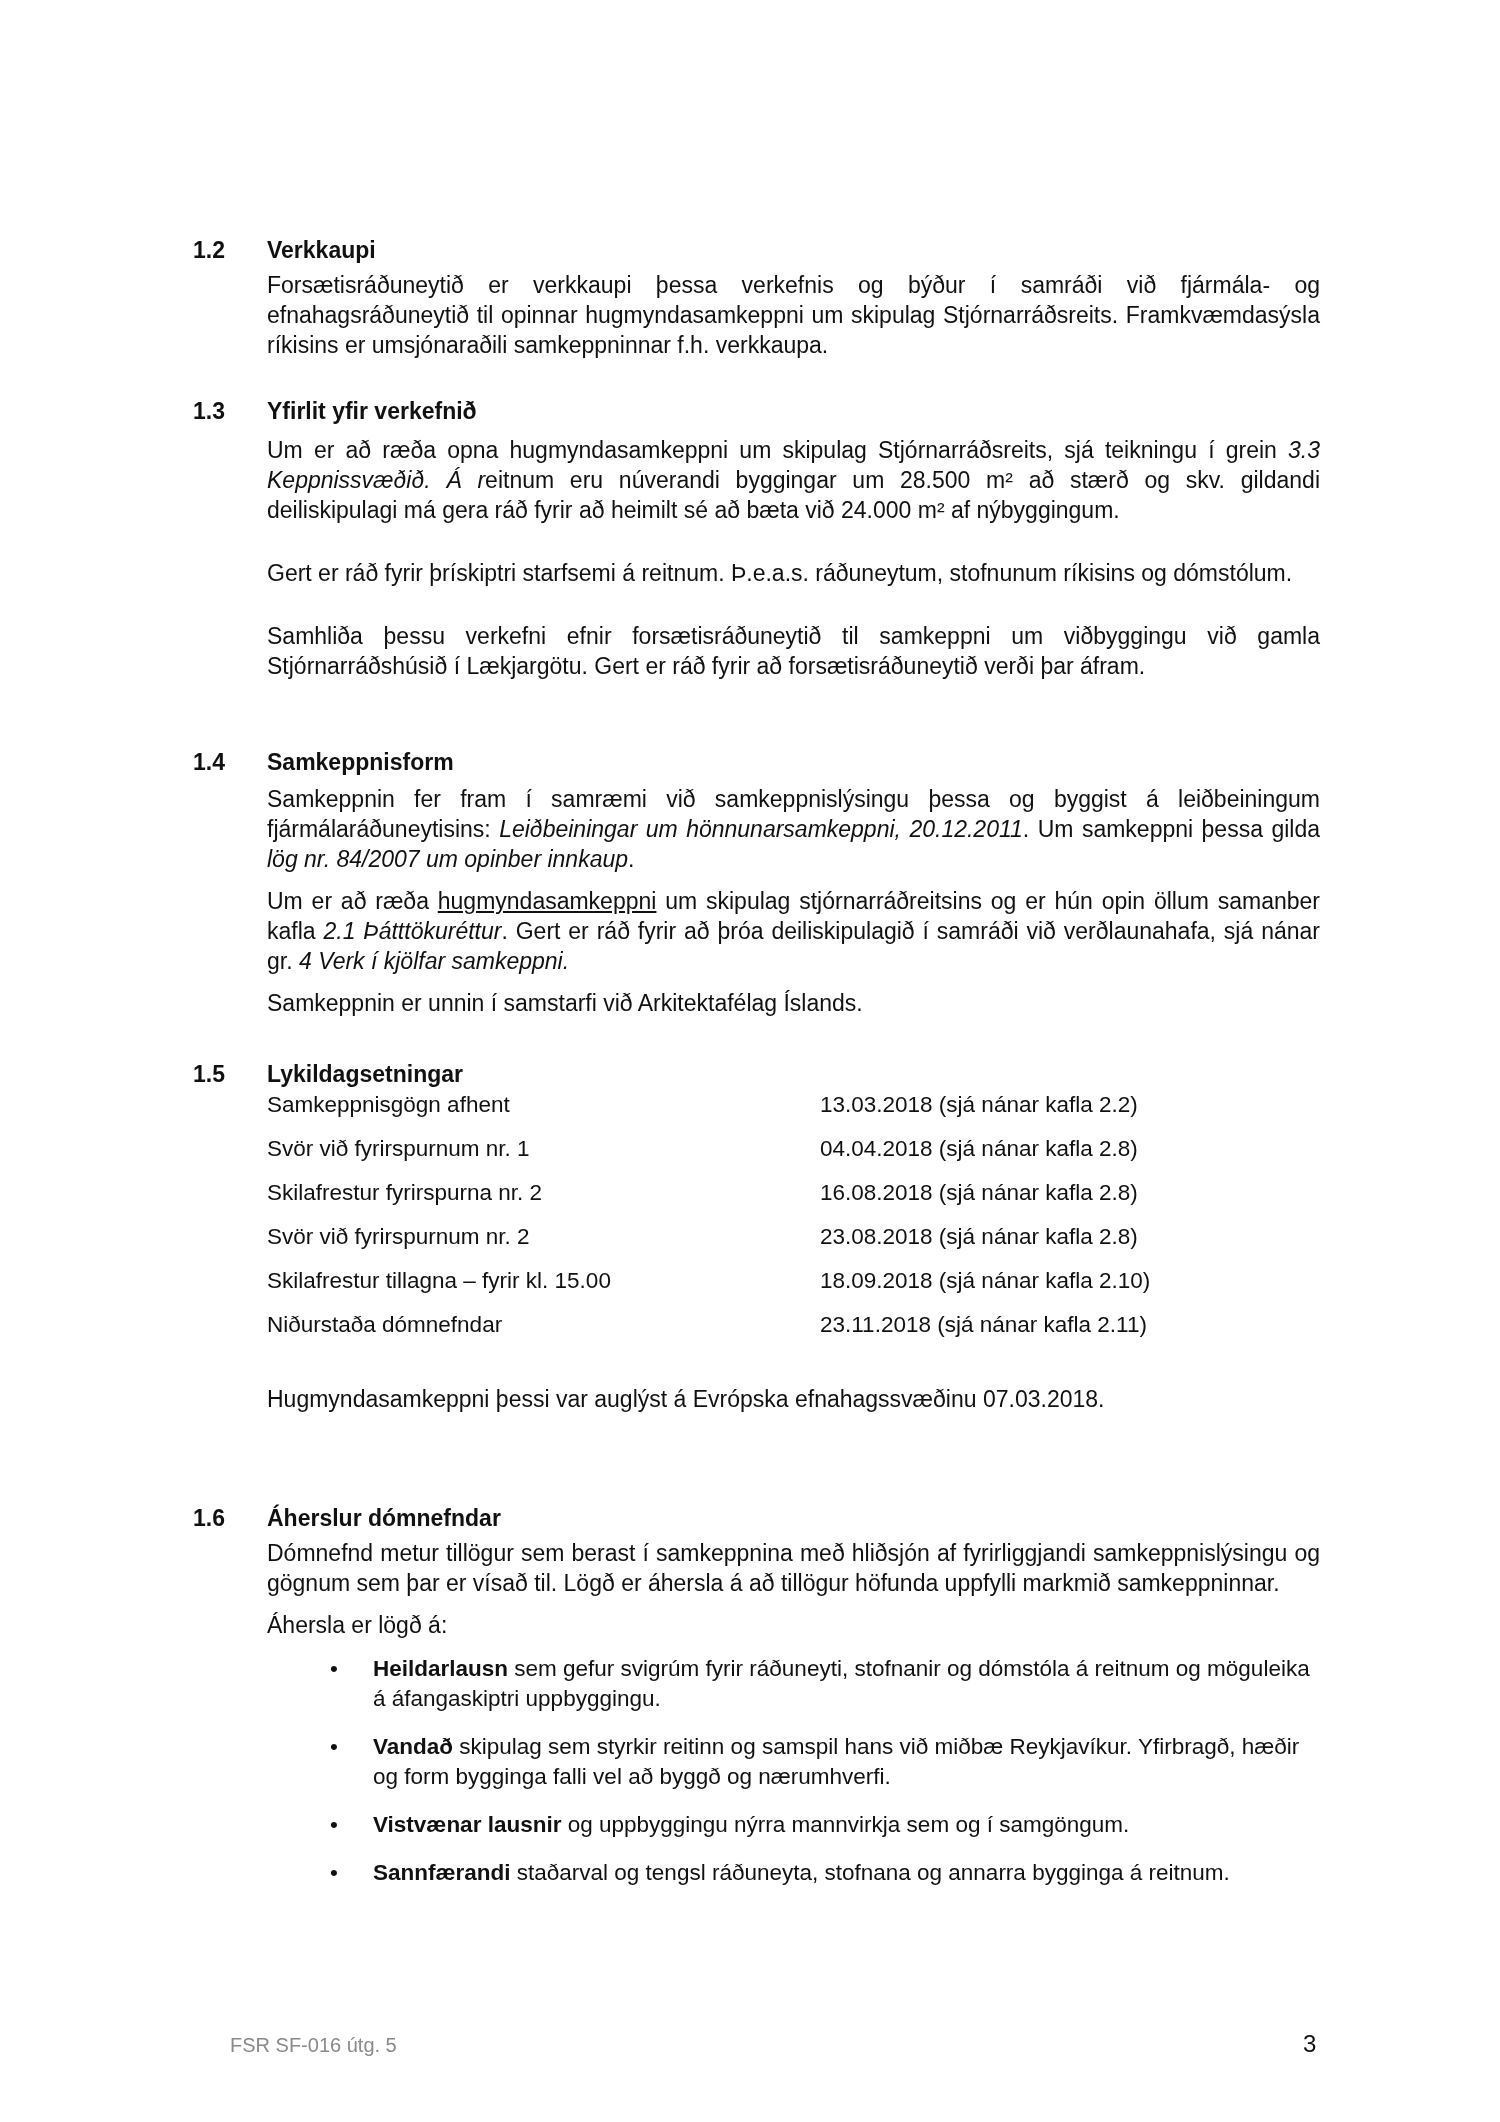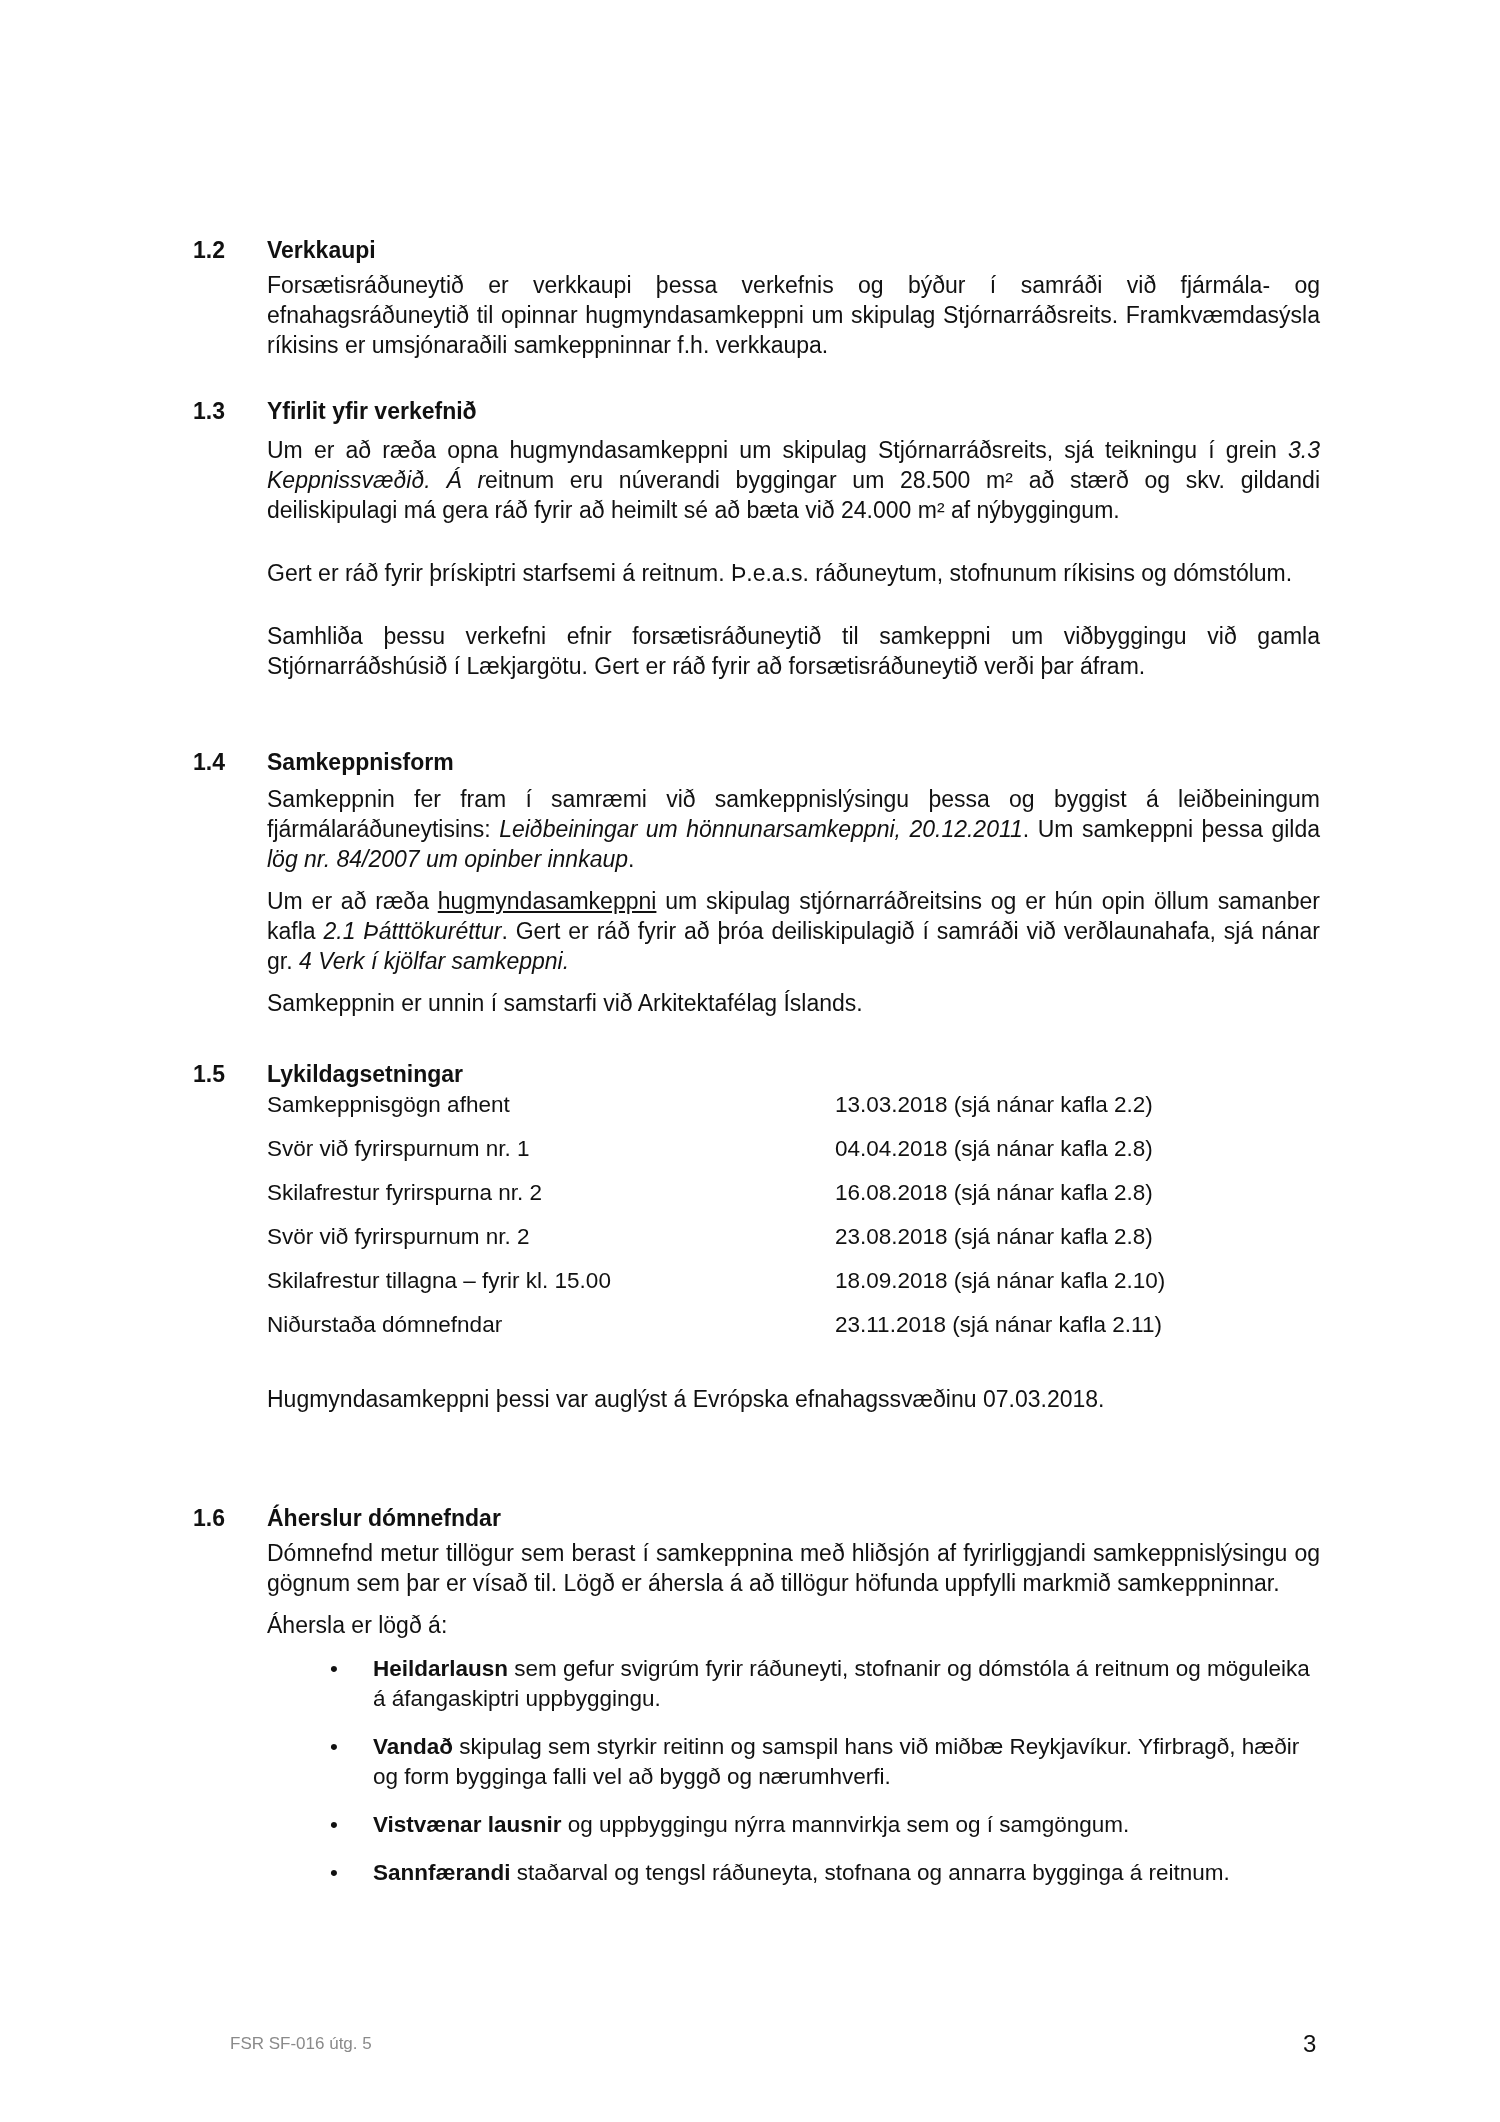--- a/index.html
+++ b/index.html
@@ -13,25 +13,25 @@
   .sec-num { position: absolute; left: 0; top: 0; }
   .sec-title { position: absolute; left: 74px; top: 0; }
   .body { margin-left: 74px; font-size: 23px; line-height: 30px; text-align: justify; }
   .body p { margin: 0; }
   .gap-s { height: 12px; }
   .gap-m { height: 30px; }
   .u { text-decoration: underline; }
   .dates { margin-left: 74px; font-size: 22.5px; }
   .date-row { position: relative; height: 44px; line-height: 30px; }
   .date-label { position: absolute; left: 0; top: 0; }
-  .date-value { position: absolute; left: 568px; top: 0; text-align: center; }
+  .date-value { position: absolute; left: 553px; top: 0; text-align: center; }
   ul.bul { list-style: none; margin: 0; padding: 0; margin-left: 137px; font-size: 22.5px; line-height: 30px; }
   ul.bul li { position: relative; padding-left: 43px; margin-bottom: 18px; text-align: left; }
   ul.bul li .dot { position: absolute; left: 0; top: 0; }
-  .footer-left { position: absolute; left: 230px; top: 2034px; font-size: 17px; color: #8a8a8a; }
+  .footer-left { position: absolute; left: 230px; top: 2034px; font-size: 20px; color: #8a8a8a; }
   .footer-right { position: absolute; left: 1303px; top: 2030px; font-size: 24px; color: #111; }
 </style>
 </head>
 <body>
 
 <div class="page">
 
   <div class="section" style="top:214px">
     <div class="sec-head">
       <span class="sec-num">1.2</span>

